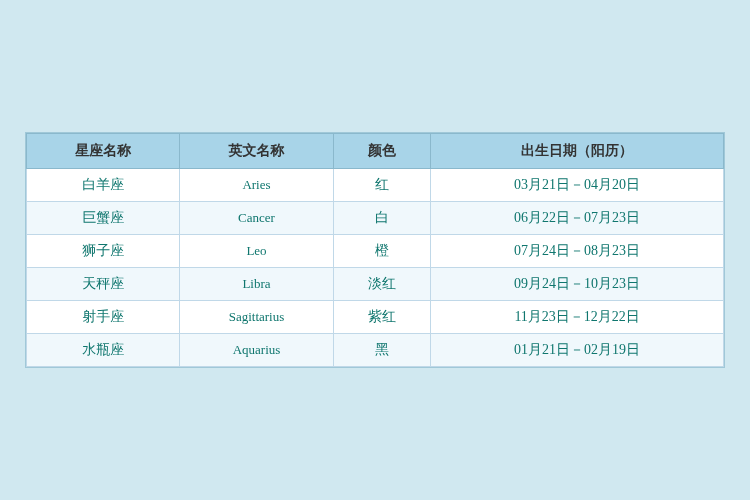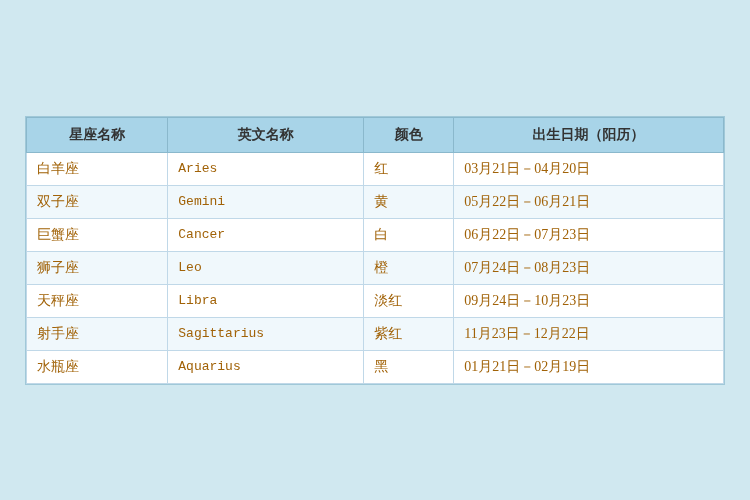--- a/index.html
+++ b/index.html
@@ -46,31 +46,32 @@
     tbody tr {
       background-color: #ffffff;
     }
 
     tbody tr:nth-child(even) {
       background-color: #f0f8fc;
     }
 
     tbody td {
       padding: 7px 10px;
+      text-align: center;
       border: 1px solid #c0d8e8;
-      color: #a16207;
+      color: #0f766e;
       font-size: 14px;
     }
 
     tbody td:first-child {
       font-family: "SimSun", "宋体", serif;
     }
 
     tbody td:nth-child(2) {
-      font-family: Liberation Mono, monospace;
+      font-family: Liberation Serif, serif;
       font-size: 13px;
     }
   </style>
 </head>
 <body>
 
 <div class="container">
   <table>
     <thead>
       <tr>
@@ -79,26 +80,20 @@
         <th>颜色</th>
         <th>出生日期（阳历）</th>
       </tr>
     </thead>
     <tbody id="table-body">
     <tr>
           <td>白羊座</td>
           <td>Aries</td>
           <td>红</td>
           <td>03月21日－04月20日</td>
-        </tr>
-        <tr>
-          <td>双子座</td>
-          <td>Gemini</td>
-          <td>黄</td>
-          <td>05月22日－06月21日</td>
         </tr>
         <tr>
           <td>巨蟹座</td>
           <td>Cancer</td>
           <td>白</td>
           <td>06月22日－07月23日</td>
         </tr>
         <tr>
           <td>狮子座</td>
           <td>Leo</td>

